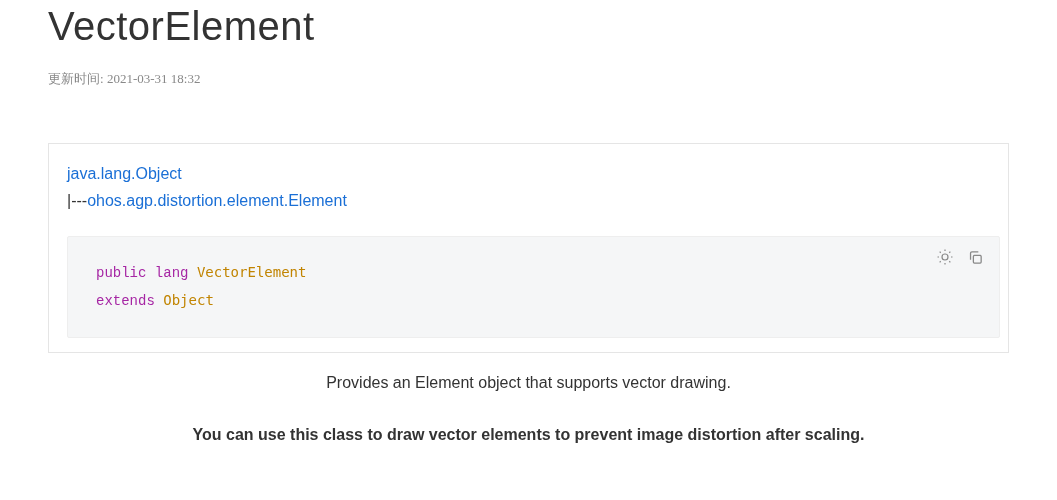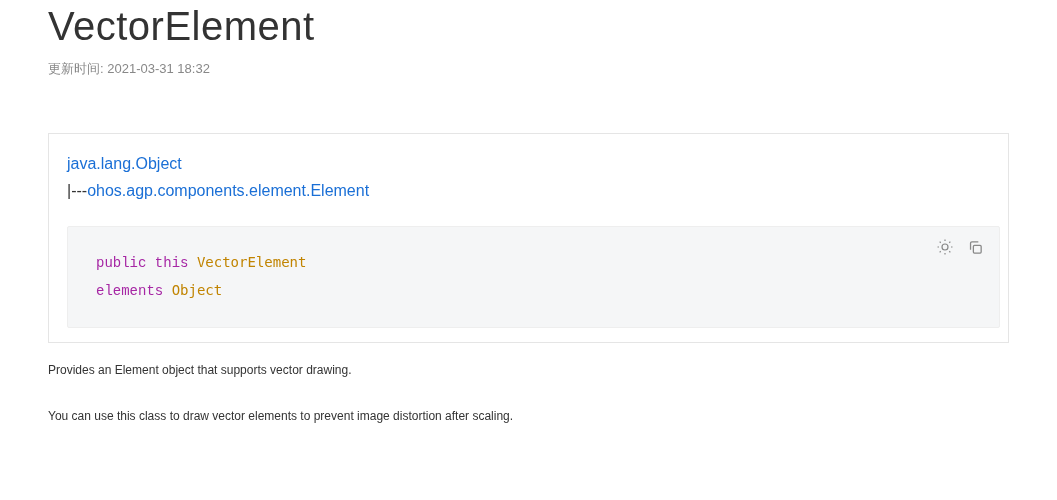--- a/index.html
+++ b/index.html
@@ -19,21 +19,22 @@
     font-weight: 300;
     color: #333;
     margin: 0;
     padding-top: 0;
     line-height: 1.3;
     letter-spacing: 0.5px;
   }
   .update-time {
     font-size: 13px;
     color: #888;
-    margin-top: 8px;
+    margin-top: 18px;
+    font-family: Liberation Serif, serif;
   }
   .hierarchy-box {
     border: 1px solid #e5e5e5;
     margin-top: 55px;
     padding: 16px 8px 14px 18px;
   }
   .hierarchy-line {
     font-size: 16px;
     line-height: 1.7;
     color: #333;
@@ -72,47 +73,48 @@
     color: #888;
     cursor: pointer;
     display: flex;
     align-items: center;
     justify-content: center;
   }
   .kw { color: #a626a4; font-family: Liberation Mono, monospace; }
   .typ { color: #c18401; }
   .code-line { display: block; }
   .paragraph {
-    font-size: 12px;
+    font-size: 16px;
     color: #333;
     margin-top: 18px;
     line-height: 1.5;
+    text-align: center;
   }
-  .spacer-para { margin-top: 28px; }
+  .spacer-para { margin-top: 28px; font-weight: bold; }
 </style>
 </head>
 <body>
 
 <div class="page">
 
   <h1 class="title">VectorElement</h1>
 
   <div class="update-time">
     <span>更新时间:</span>
     <span>2021-03-31 18:32</span>
   </div>
 
   <div class="hierarchy-box">
 
     <div class="hierarchy-line">
       <a class="link">java.lang.Object</a>
     </div>
 
     <div class="hierarchy-line">
-      <span class="tree-branch">|---</span><a class="link">ohos.agp.components.element.Element</a>
+      <span class="tree-branch">|---</span><a class="link">ohos.agp.distortion.element.Element</a>
     </div>
 
 
     <div class="code-block">
       <div class="code-actions">
         <span class="icon-btn">
           <svg viewBox="0 0 24 24" width="18" height="18" fill="none" stroke="currentColor" stroke-width="1.6">
             <circle cx="12" cy="12" r="4"></circle>
             <line x1="12" y1="2" x2="12" y2="4"></line>
             <line x1="12" y1="20" x2="12" y2="22"></line>
@@ -126,25 +128,25 @@
         </span>
         <span class="icon-btn">
           <svg viewBox="0 0 24 24" width="17" height="17" fill="none" stroke="currentColor" stroke-width="1.8">
             <rect x="9" y="9" width="11" height="11" rx="1.5"></rect>
             <path d="M5 15V6a2 2 0 0 1 2-2h9"></path>
           </svg>
         </span>
       </div>
       <span class="code-line">
         <span class="kw">public</span>
-        <span class="kw">this</span>
+        <span class="kw">lang</span>
         <span class="typ">VectorElement</span>
       </span>
       <span class="code-line">
-        <span class="kw">elements</span>
+        <span class="kw">extends</span>
         <span class="typ">Object</span>
       </span>
     </div>
 
   </div>
 
   <p class="paragraph">Provides an Element object that supports vector drawing.</p>
   <p class="paragraph spacer-para">You can use this class to draw vector elements to prevent image distortion after scaling.</p>
 
 </div>

